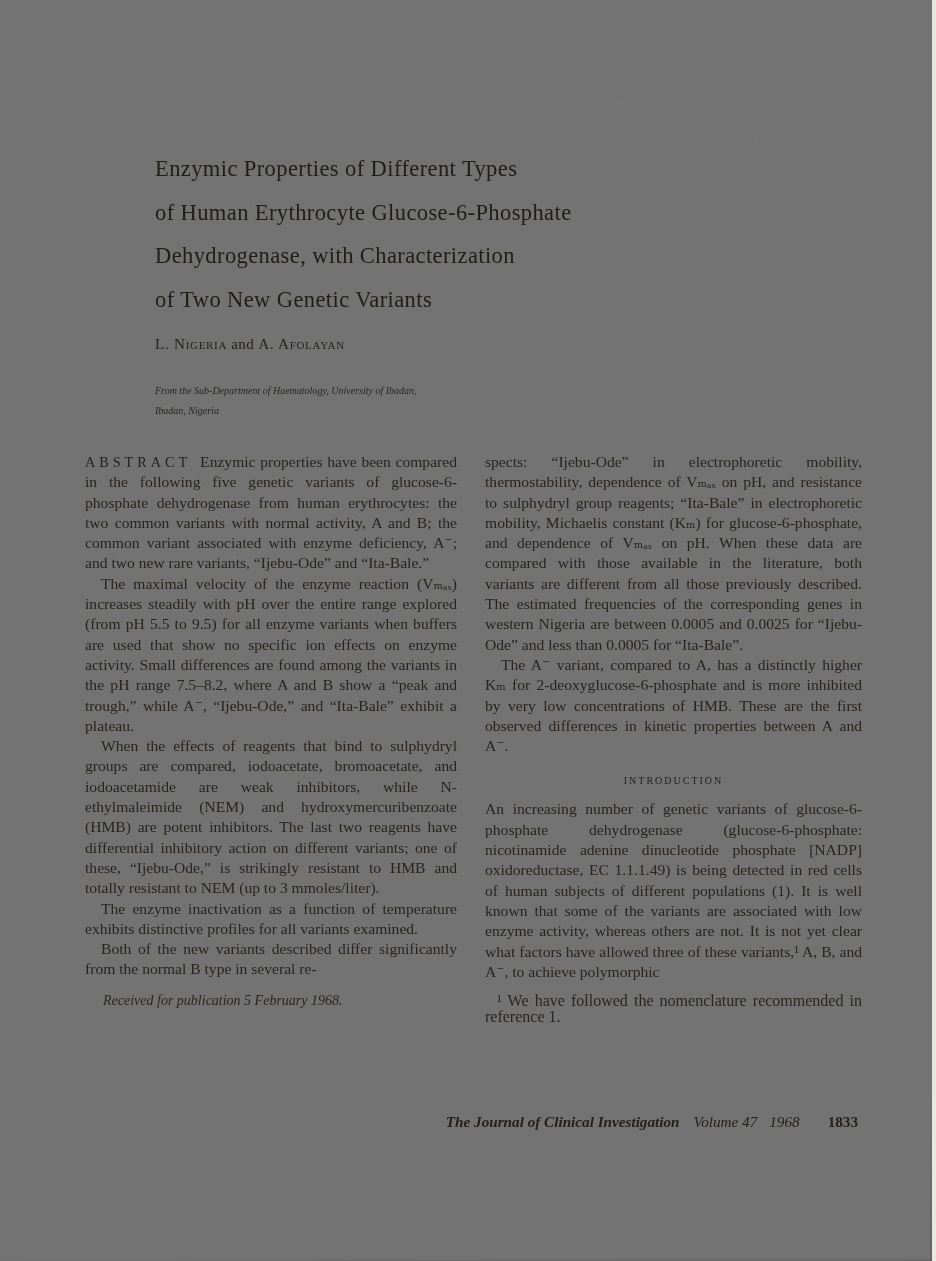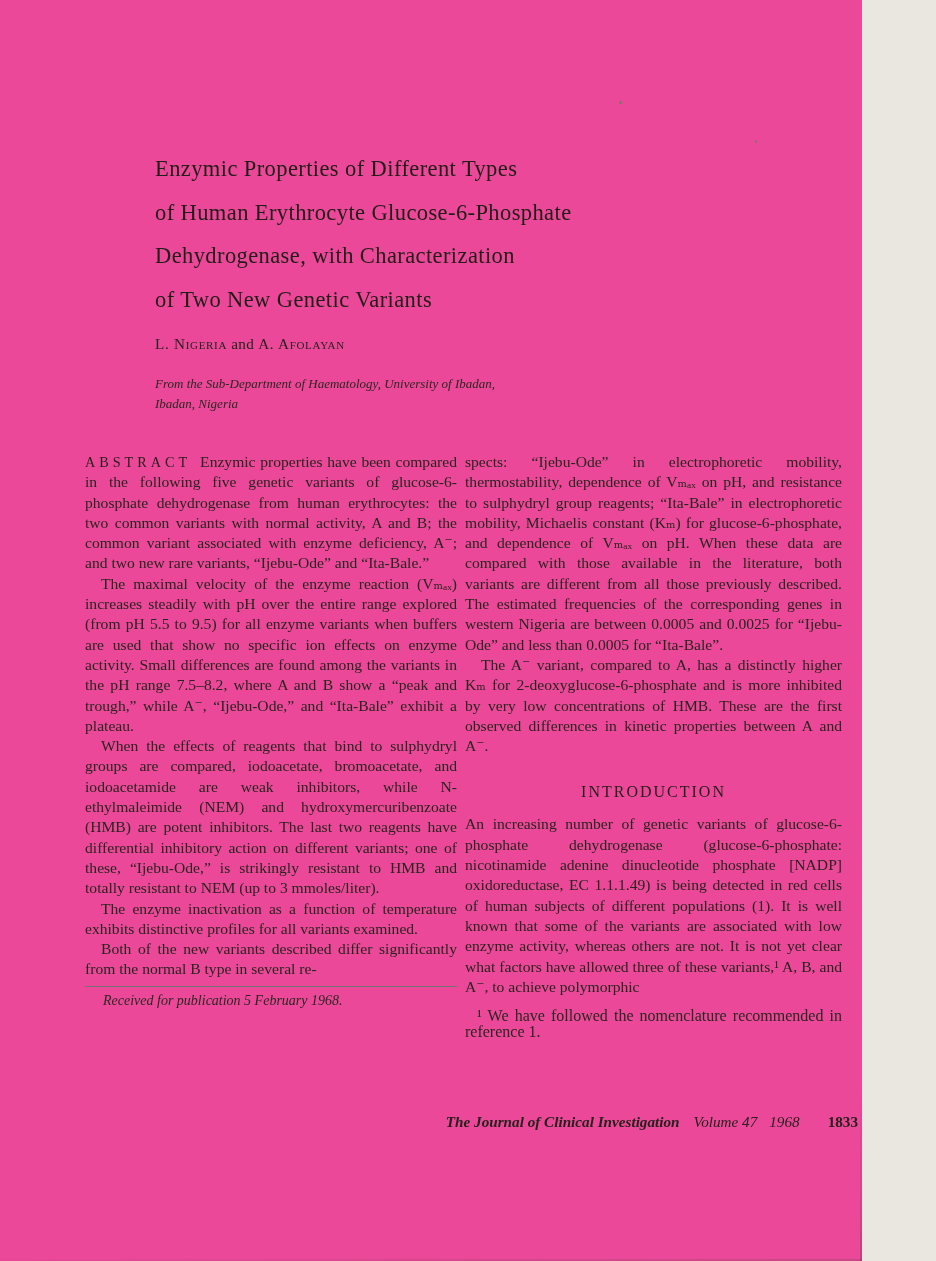--- a/index.html
+++ b/index.html
@@ -4,40 +4,40 @@
 <style>
   * { box-sizing: border-box; }
   html, body { margin: 0; padding: 0; }
   body {
     width: 936px; height: 1261px;
     background: #e9e7e0;
     font-family: "Liberation Serif", "DejaVu Serif", serif;
   }
   .page {
     position: relative;
-    width: 862px; height: 1261px;
-    background: #ec4899;
+    width: 932px; height: 1261px;
+    background: #737373;
     color: #2b2620;
     overflow: hidden;
   }
 
   
   .header-block { position: absolute; left: 155px; top: 147px; width: 660px; }
   .title-block .title-line {
     font-size: 22.5px; line-height: 43.5px; letter-spacing: 0.4px; color: #211d17;
   }
   .authors { margin-top: 14px; font-size: 15.2px; color: #26221c; letter-spacing: 0.3px; }
   .sc { font-variant: small-caps; letter-spacing: 0.7px; }
-  .affiliation { margin-top: 21px; font-style: italic; font-size: 13px; }
+  .affiliation { margin-top: 28px; font-style: italic; font-size: 10px; }
   .affiliation .affil-line { line-height: 20px; }
 
   
   .columns {
     position: absolute; left: 85px; top: 452px; width: 773px;
-    display: flex; gap: 8px;
+    display: flex; gap: 28px;
   }
   .col-left  { width: 372px; flex: none; }
   .col-right { width: 377px; flex: none; }
   .col-body p {
     margin: 0;
     font-size: 15.6px; line-height: 20.3px;
     text-align: justify;
     color: #29241e;
   }
   .col-body p + p { text-indent: 16px; }
@@ -48,22 +48,22 @@
   
   .received-block {
     margin-top: 6px; border-top: 1px solid #737373; padding-top: 5px; width: 100%;
   }
   .footnote-received {
     margin: 0; font-style: italic; font-size: 14px; line-height: 18px; text-indent: 18px;
   }
 
   
   .section-heading {
-    margin: 27px 0 13px; text-align: center;
-    font-size: 16px; font-weight: normal; letter-spacing: 2px; color: #241f19;
+    margin: 19px 0 13px; text-align: center;
+    font-size: 10px; font-weight: normal; letter-spacing: 2px; color: #241f19;
   }
   .footnote-ref {
     margin: 11px 0 0; font-size: 16px; line-height: 16px;
     text-indent: 12px; text-align: justify; color: #2b2620;
   }
 
   
   .page-footer {
     position: absolute; top: 1113px; left: 85px; width: 773px;
     text-align: right; font-size: 15.2px; white-space: nowrap; color: #26211b;

